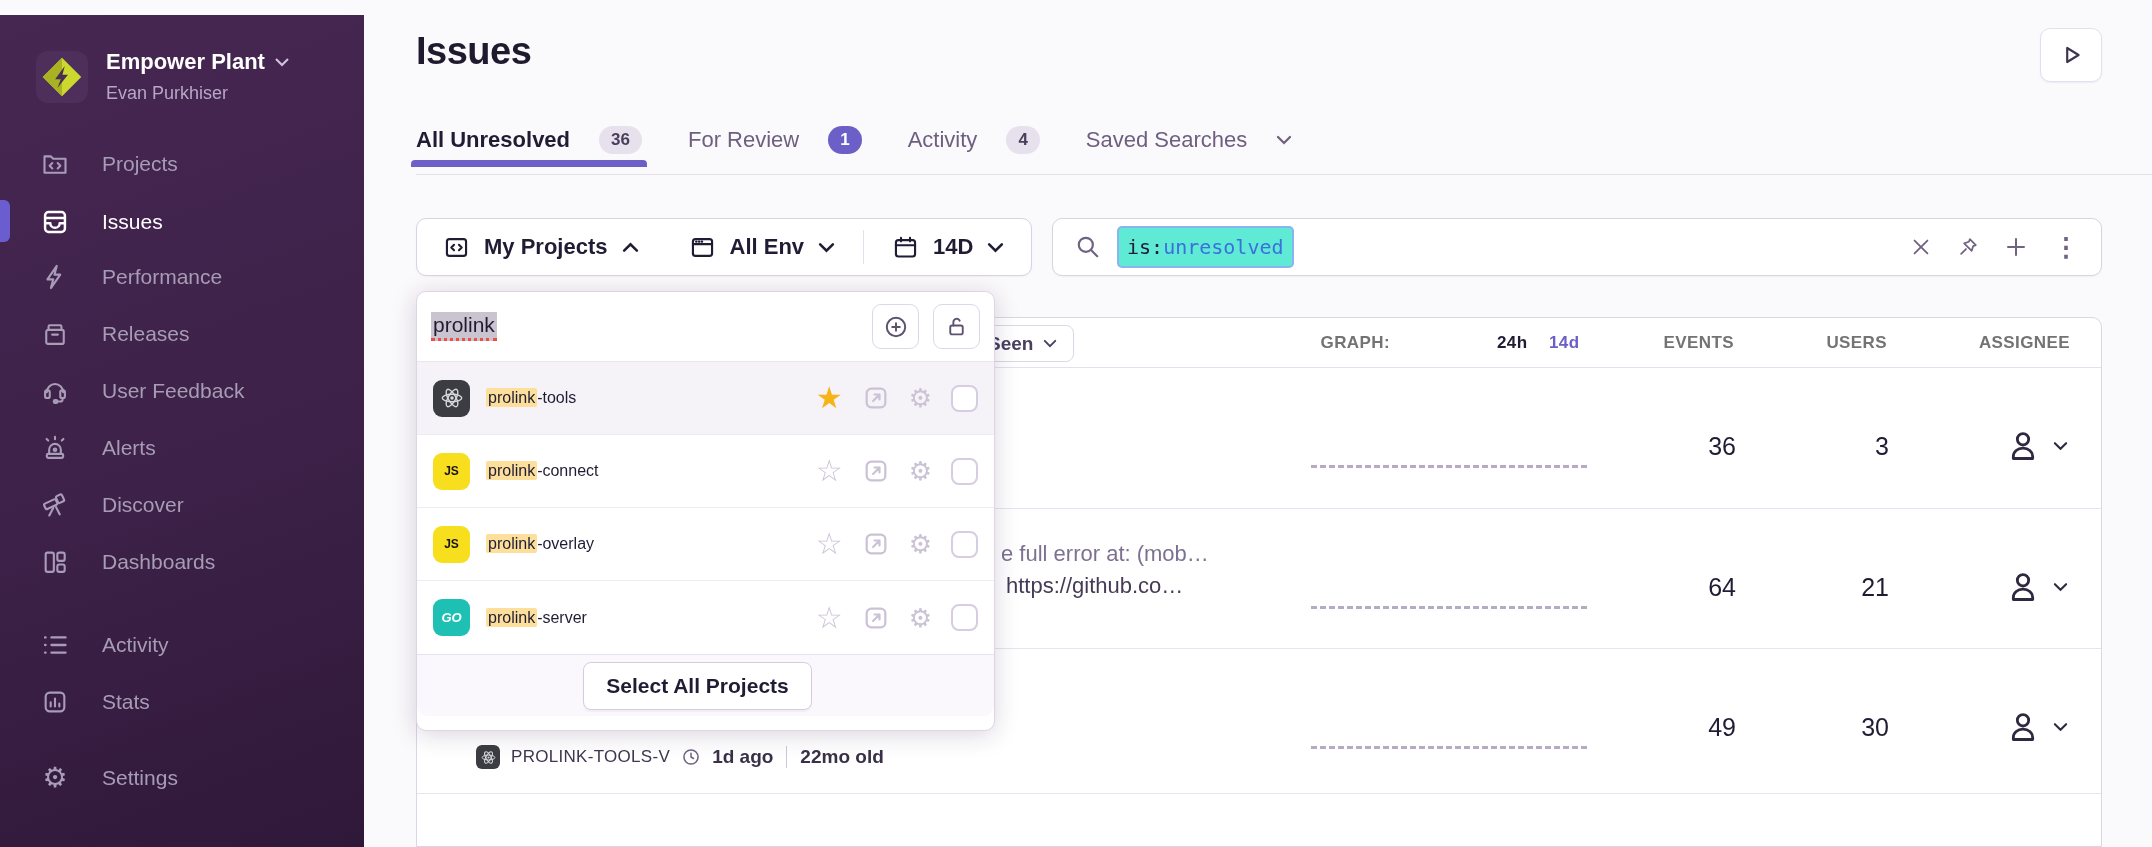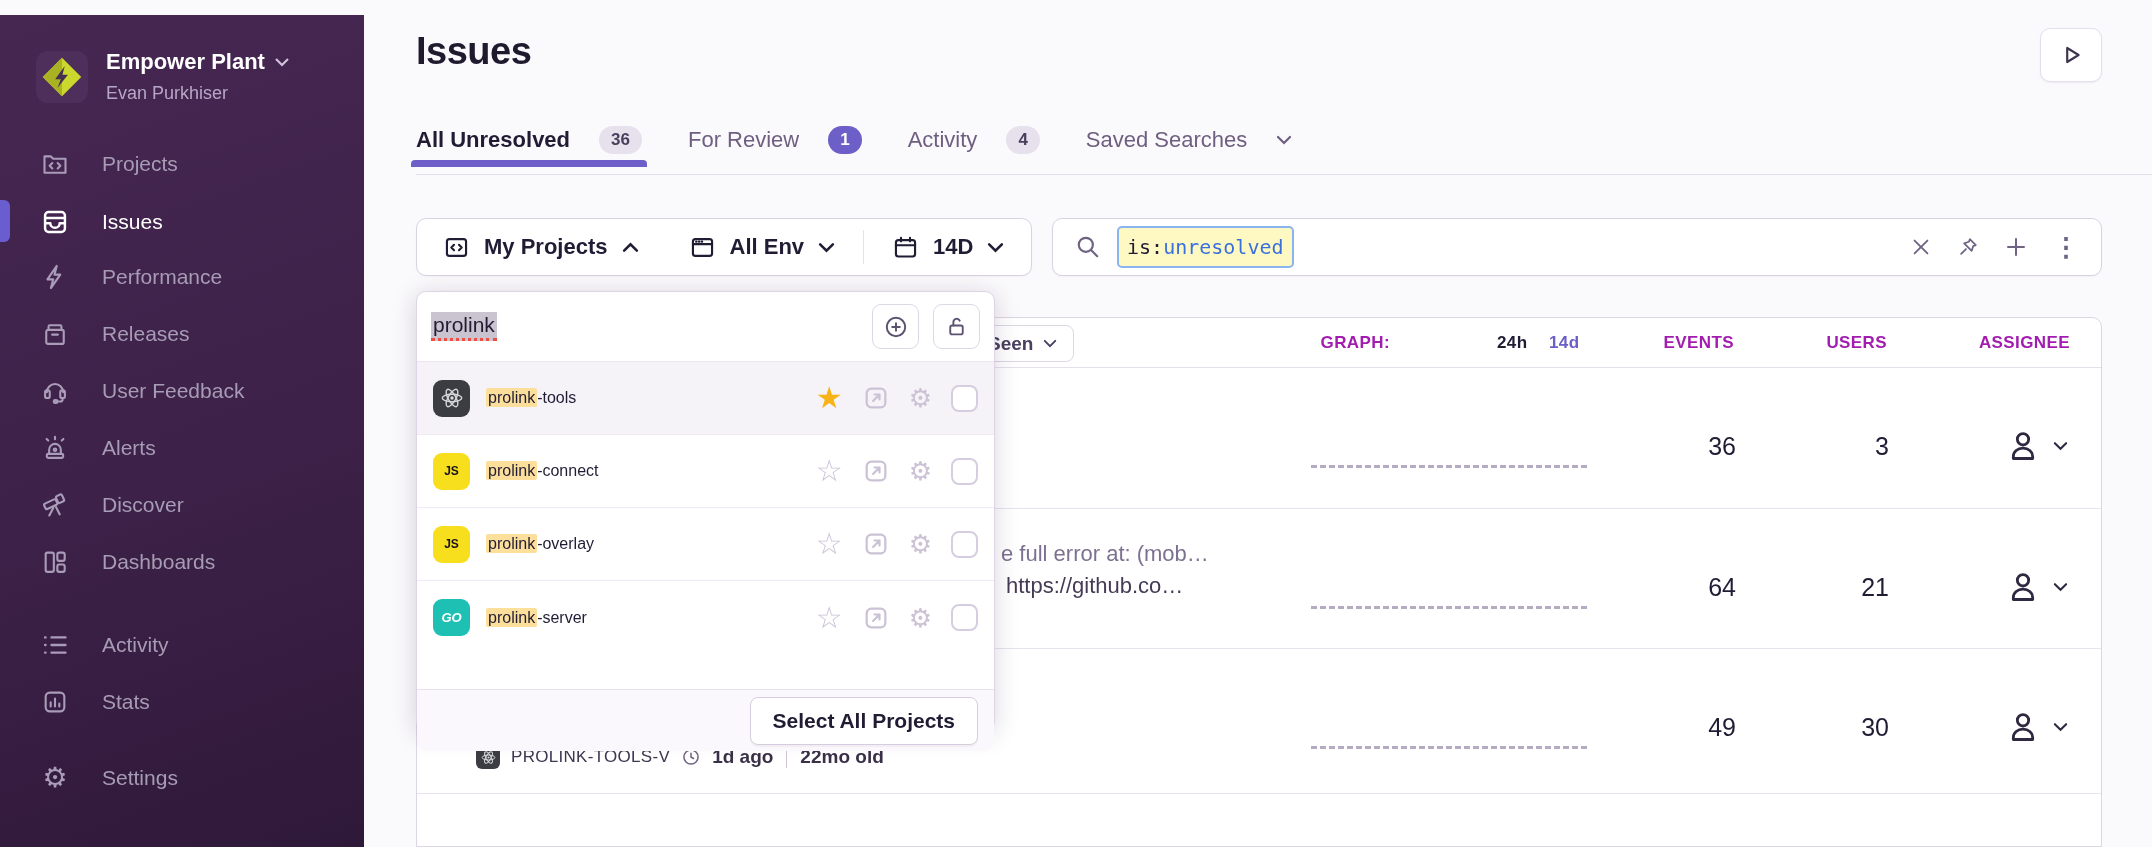--- a/index.html
+++ b/index.html
@@ -44,36 +44,36 @@
   .fseg { display:flex; align-items:center; gap:14px; font-size:22px; font-weight:700; color:#211c34; cursor:pointer;text-align:center; }
   .fseg .ficon { color:#211c34; }
   .fseg.env { margin-left:50px; }
   .vdiv { width:1px; height:34px; background:#e6e0ed; margin:0 28px; }
   .chev { color:#211c34; }
 
   .search-bar { position:absolute; left:688px; top:218px; width:1050px; height:58px; background:#fff;
     border:1px solid #d9d2e2; border-radius:10px; display:flex; align-items:center; padding:0 22px;
     box-shadow:0 1px 2px rgba(40,20,60,.04); }
   .search-token { margin-left:16px; font-family:"DejaVu Sans Mono", monospace; font-size:20px;
-    background:#fef9c3; border:2px solid #8ab4f0; border-radius:5px; padding:7px 8px; }
+    background:#5eead4; border:2px solid #8ab4f0; border-radius:5px; padding:7px 8px; }
   .search-token .tkey { color:#211c34; }
   .search-token .tval { color:#3a70dd; }
   .search-icons { margin-left:auto; display:flex; align-items:center; gap:25px; color:#6f6383; }
   .search-icons > * { cursor:pointer; }
   .overflow-glyph { font-size:26px; font-weight:700; line-height:1; }
 
   
   .issue-container { position:absolute; left:52px; top:317px; width:1686px; height:530px; background:#fff;
     border:1px solid #dcd5e4; border-radius:10px 10px 0 0; overflow:hidden; }
   .list-header { position:relative; height:50px; border-bottom:1px solid #e6e0ec; }
   .seen-btn { position:absolute; left:554px; top:7px; height:37px; padding:0 16px; background:#fff;
     border:1px solid #ddd6e5; border-radius:8px; display:flex; align-items:center; gap:10px;
     font-size:19px; font-weight:600; color:#4a4060; cursor:pointer; }
   .col { position:absolute; top:50%; transform:translateY(-50%); font-size:17px; font-weight:700;
-    letter-spacing:.4px; color:#a21caf; }
+    letter-spacing:.4px; color:#737373; }
   .col.graph { right:711px; }
   .col.r24 { left:1080px; color:#211c34; cursor:pointer; }
   .col.r14 { left:1132px; color:#6c5fc7; cursor:pointer; }
   .col.events { right:367px; }
   .col.users { right:214px; }
   .col.assignee { right:31px; }
 
   .issue-row { position:relative; border-bottom:1px solid #e9e3ef; }
   .ev, .us { position:absolute; top:64px; font-size:25px; color:#211c34; }
   .ev { right:365px; }
@@ -112,21 +112,21 @@
   .proj-name { margin-left:16px; font-size:16px; color:#211c34; }
   .hl { background:#fcdf9b; border-radius:2px; padding:1px 2px; }
   .proj-icons { margin-left:auto; display:flex; align-items:center; gap:19px; }
   .star { font-size:30px; line-height:1; cursor:pointer; }
   .star.filled { color:#f7b418; }
   .star.outline { color:#cbc2d6; }
   .proj-gear { font-size:26px; line-height:1; color:#cbc2d6; cursor:pointer; }
   .proj-open { color:#cbc2d6; cursor:pointer; }
   .proj-check { width:27px; height:27px; border:2px solid #d6cee0; border-radius:8px; background:#fff; cursor:pointer; }
   .panel-footer { height:62px; background:#faf8fc; border-top:1px solid #e8e2ef; border-radius:0 0 10px 10px;
-    display:flex; align-items:center; justify-content:flex-end; padding-right:16px;margin-top:35px; }
+    display:flex; align-items:center; justify-content:center; padding-right:16px; }
   .select-all-btn { background:#fff; border:1px solid #d5cddf; border-radius:8px; padding:11px 22px;
     font-size:21px; font-weight:700; color:#211c34; cursor:pointer; box-shadow:0 2px 1px rgba(40,20,60,.04); }
 </style>
 </head>
 <body>
 
 <div class="sidebar">
   <div class="org">
     <div class="org-logo">
       <svg width="44" height="44" viewBox="0 0 48 48">

